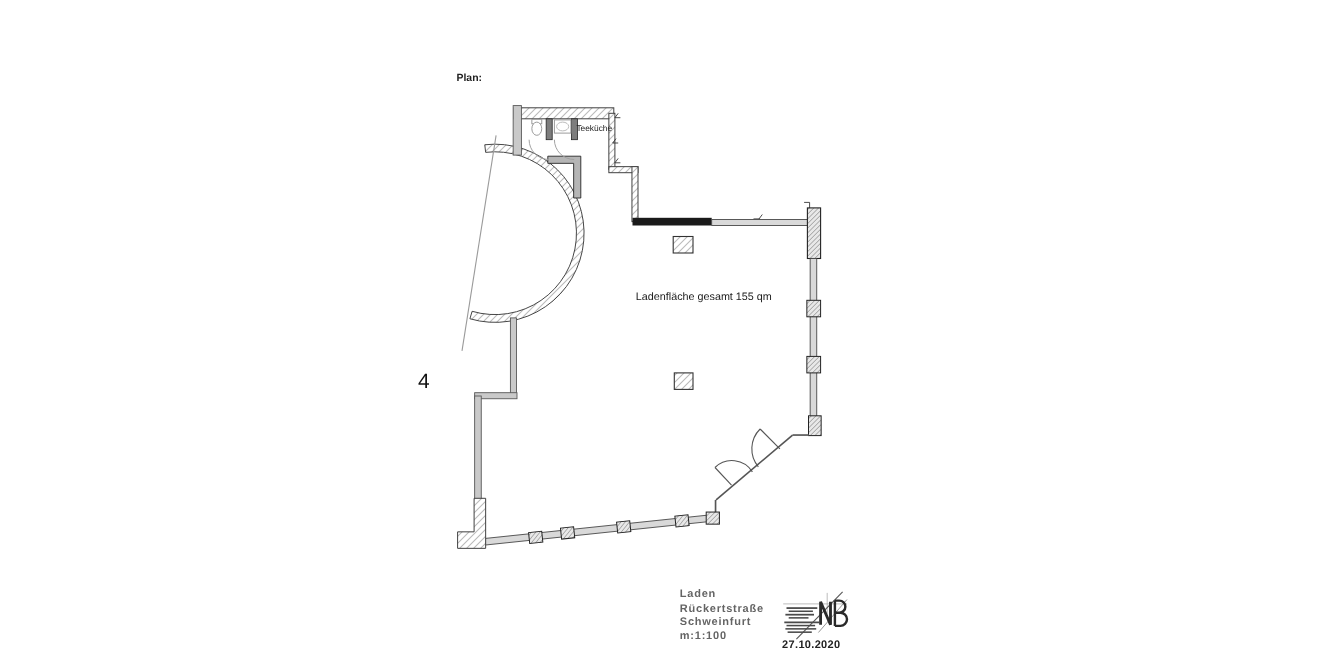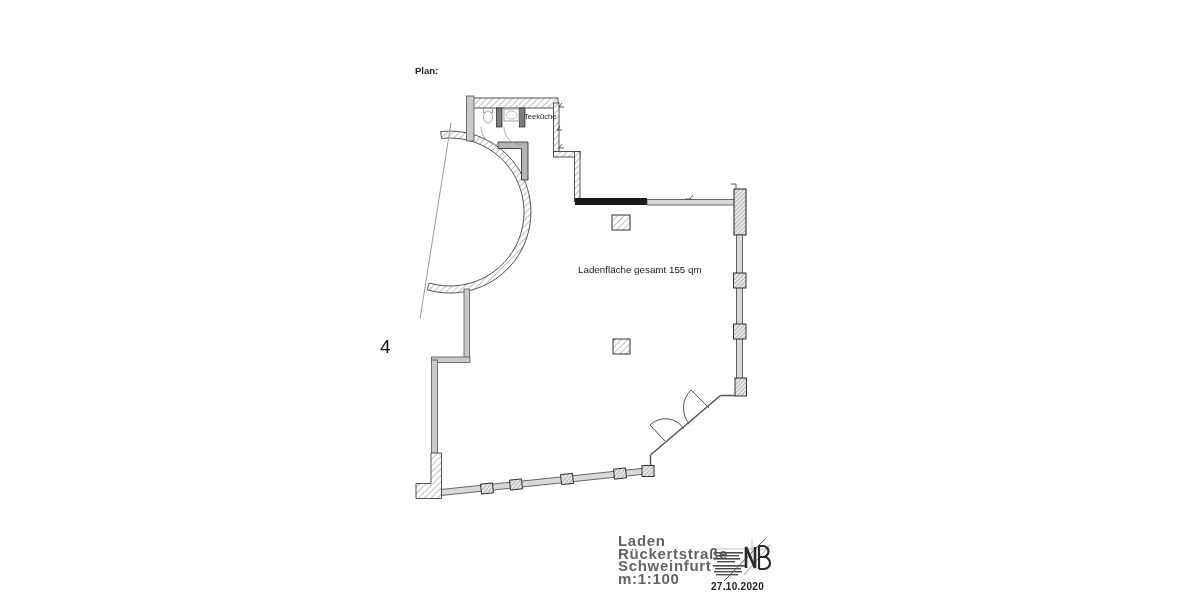--- a/index.html
+++ b/index.html
@@ -8,21 +8,21 @@
     width:1200px;height:600px;
     background:#ffffff;
     overflow:hidden;
     font-family:"Liberation Sans", sans-serif;
     margin-top:12px;
   }
   .plan-svg{position:absolute;left:0;top:0;}
   .title-block{
     position:absolute;left:618px;top:523px;
     color:#4a4a4a;
-    font-size:15px;
+    font-size:10px;
     line-height:12.6px;
     letter-spacing:0.7px;
     font-weight:bold;
     opacity:0.85;
   }
   .title-block div{white-space:nowrap;}
   .date-label{
     position:absolute;left:711px;top:569px;
     color:#222222;
     font-size:10px;

